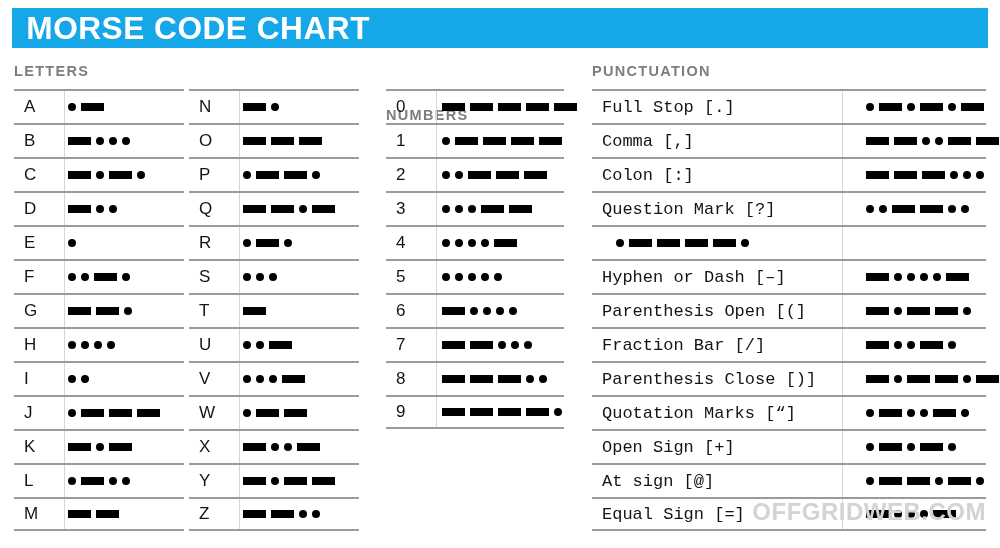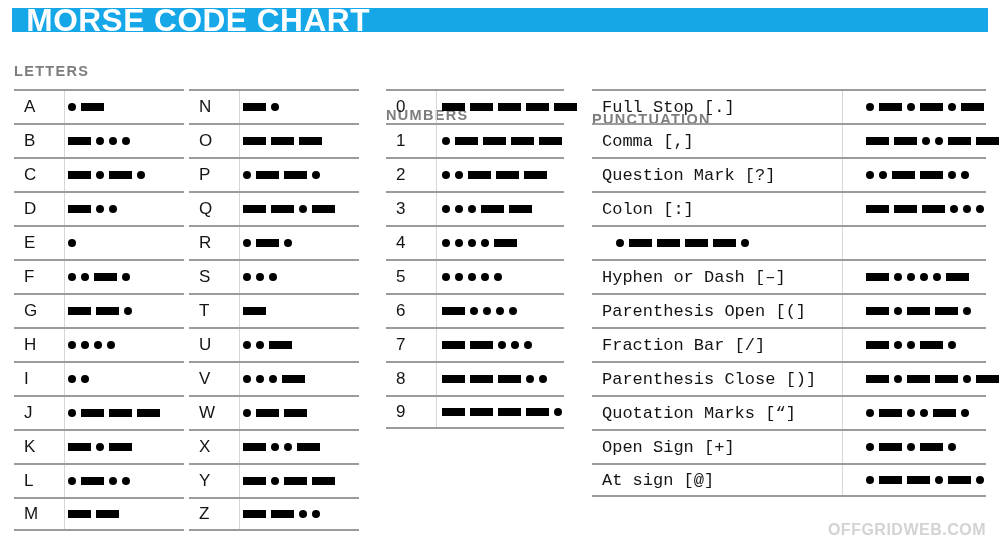--- a/index.html
+++ b/index.html
@@ -14,21 +14,21 @@
     position: relative;
     overflow: hidden;
   }
 
   
   .titlebar {
     position: absolute;
     left: 12px;
     top: 8px;
     width: 976px;
-    height: 24px;
+    height: 40px;
     background: #15a7e8;
     display: flex;
     align-items: center;
   }
   .titlebar .title {
     color: #ffffff;
     font-size: 31px;
     font-weight: bold;
     letter-spacing: 0.5px;
     padding-left: 14px;
@@ -41,21 +41,21 @@
   
   .section-head {
     position: absolute;
     color: #7d7d7d;
     font-size: 14.5px;
     font-weight: bold;
     letter-spacing: 1.3px;
   }
   #head-letters     { left: 14px;  top: 63px; }
   #head-numbers     { left: 386px; top: 63px; margin-top: 44px; }
-  #head-punctuation { left: 592px; top: 63px; margin-top: 48px; }
+  #head-punctuation { left: 592px; top: 63px; }
 
   
   .col {
     position: absolute;
   }
   #col-letters-a { left: 14px;  top: 89px;  width: 170px; }
   #col-letters-b { left: 189px; top: 89px;  width: 170px; }
   #col-numbers   { left: 386px; top: 89px;  width: 178px; }
   #col-punct     { left: 592px; top: 89px;  width: 394px; }
 
@@ -112,22 +112,22 @@
     width: 23px;
     height: 8px;
     background: #000000;
     flex: 0 0 auto;
   }
 
   
   .watermark {
     position: absolute;
     right: 14px;
-    bottom: 9px;
-    font-size: 16px;
+    bottom: 22px;
+    font-size: 24px;
     font-weight: bold;
     color: #d3d3d3;
     letter-spacing: 0.5px;
     white-space: nowrap;
   }
 </style>
 </head>
 <body>
 
 <div class="titlebar">
@@ -515,44 +515,44 @@
         <span class="dash"></span>
         <span class="dash"></span>
         <span class="dot"></span>
         <span class="dot"></span>
         <span class="dash"></span>
         <span class="dash"></span>
       </div>
     </div>
     <div class="row">
       <div class="vdiv" style="left: 250px;"></div>
+      <div class="label punct-label">Colon [:]</div>
+      <div class="code punct-code">
+        <span class="dash"></span>
+        <span class="dash"></span>
+        <span class="dash"></span>
+        <span class="dot"></span>
+        <span class="dot"></span>
+        <span class="dot"></span>
+      </div>
+    </div>
+    <div class="row">
+      <div class="vdiv" style="left: 250px;"></div>
       <div class="label punct-label">Question Mark [?]</div>
       <div class="code punct-code">
         <span class="dot"></span>
         <span class="dot"></span>
         <span class="dash"></span>
         <span class="dash"></span>
         <span class="dot"></span>
         <span class="dot"></span>
       </div>
     </div>
     <div class="row">
       <div class="vdiv" style="left: 250px;"></div>
-      <div class="label punct-label">Colon [:]</div>
-      <div class="code punct-code">
-        <span class="dash"></span>
-        <span class="dash"></span>
-        <span class="dash"></span>
-        <span class="dot"></span>
-        <span class="dot"></span>
-        <span class="dot"></span>
-      </div>
-    </div>
-    <div class="row">
-      <div class="vdiv" style="left: 250px;"></div>
       <div class="code punct-code">
         <span class="dot"></span>
         <span class="dash"></span>
         <span class="dash"></span>
         <span class="dash"></span>
         <span class="dash"></span>
         <span class="dot"></span>
       </div>
     </div>
     <div class="row">
@@ -629,15 +629,26 @@
       <div class="label punct-label">At sign [@]</div>
       <div class="code punct-code">
         <span class="dot"></span>
         <span class="dash"></span>
         <span class="dash"></span>
         <span class="dot"></span>
         <span class="dash"></span>
         <span class="dot"></span>
       </div>
     </div>
+    <div class="row">
+      <div class="vdiv" style="left: 250px;"></div>
+      <div class="label punct-label">Equal Sign [=]</div>
+      <div class="code punct-code">
+        <span class="dash"></span>
+        <span class="dot"></span>
+        <span class="dot"></span>
+        <span class="dot"></span>
+        <span class="dash"></span>
+      </div>
+    </div>
   </div>
 
 <div class="watermark">OFFGRIDWEB.COM</div>
 
 </body></html>

